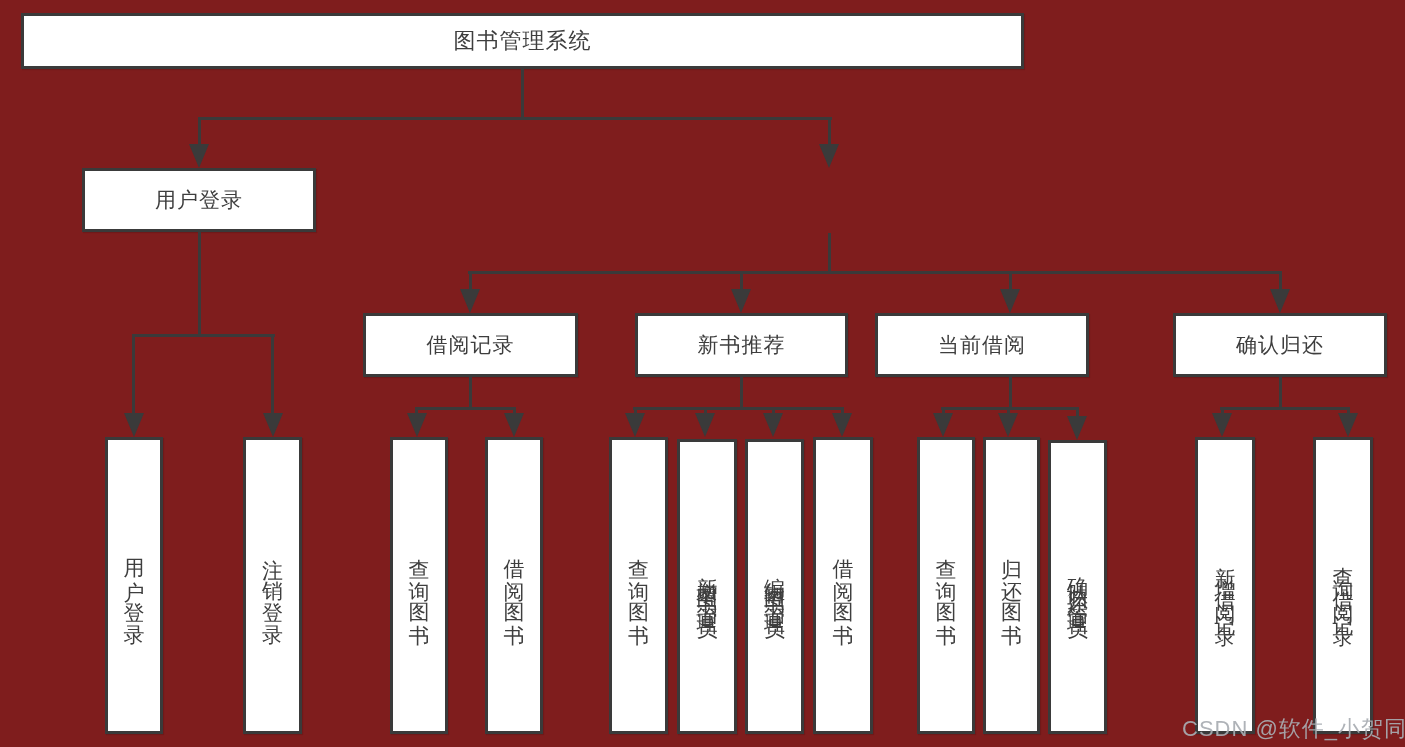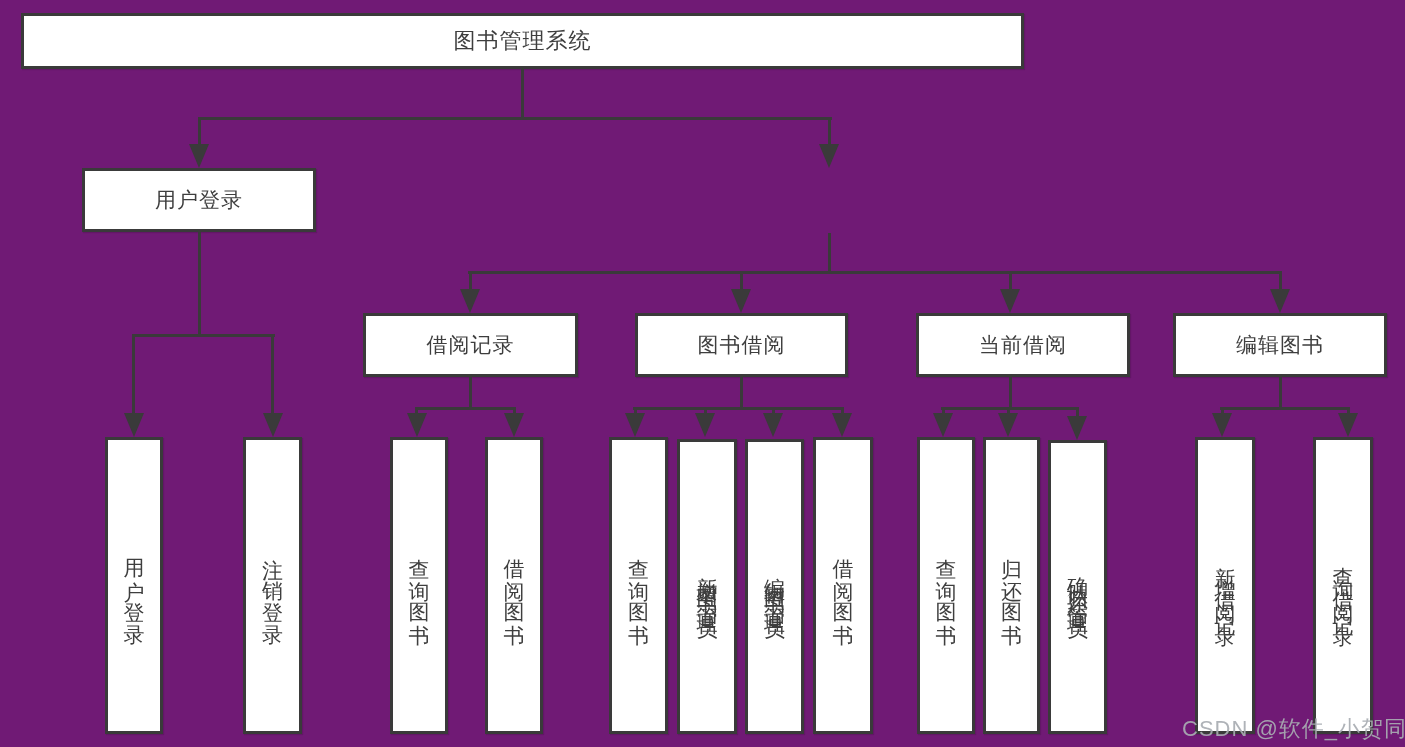--- a/index.html
+++ b/index.html
@@ -1,19 +1,19 @@
 <!DOCTYPE html>
 <html><head>
 <meta charset="utf-8">
 <style>
   html,body{margin:0;padding:0;background:#ffffff;}
   #canvas{
     position:relative;
     width:1405px;height:747px;
-    background:#701a75;
+    background:#7f1d1d;
     font-family:"Liberation Sans","DejaVu Sans",sans-serif;
     overflow:hidden;
   }
   .box{
     position:absolute;
     border:3px solid #3a3a3a;
     background:#ffffff;
     display:flex;align-items:center;justify-content:center;
     color:#3e3e3e;
     font-size:21px;
@@ -94,27 +94,27 @@
   <div class="arrow" style="left:731px;top:289px;"></div>
   <div class="vline" style="left:1009px;top:271px;height:20px;"></div>
   <div class="arrow" style="left:1000px;top:289px;"></div>
   <div class="vline" style="left:1279px;top:271px;height:20px;"></div>
   <div class="arrow" style="left:1270px;top:289px;"></div>
 
   <div class="box" style="left:363px;top:313px;width:215px;height:64px;">
     <span>借阅记录</span>
   </div>
   <div class="box" style="left:635px;top:313px;width:213px;height:64px;">
-    <span>图书借阅</span>
+    <span>新书推荐</span>
   </div>
-  <div class="box" style="left:916px;top:313px;width:214px;height:64px;">
+  <div class="box" style="left:875px;top:313px;width:214px;height:64px;">
     <span>当前借阅</span>
   </div>
   <div class="box" style="left:1173px;top:313px;width:214px;height:64px;">
-    <span>编辑图书</span>
+    <span>确认归还</span>
   </div>
 
   <div class="vline" style="left:469px;top:377px;height:32px;"></div>
   <div class="hline" style="left:415px;top:407px;width:101px;"></div>
   <div class="vline" style="left:415px;top:407px;height:8px;"></div>
   <div class="arrow" style="left:407px;top:413px;"></div>
   <div class="vline" style="left:513px;top:407px;height:8px;"></div>
   <div class="arrow" style="left:504px;top:413px;"></div>
 
   <div class="vline" style="left:740px;top:377px;height:32px;"></div>

